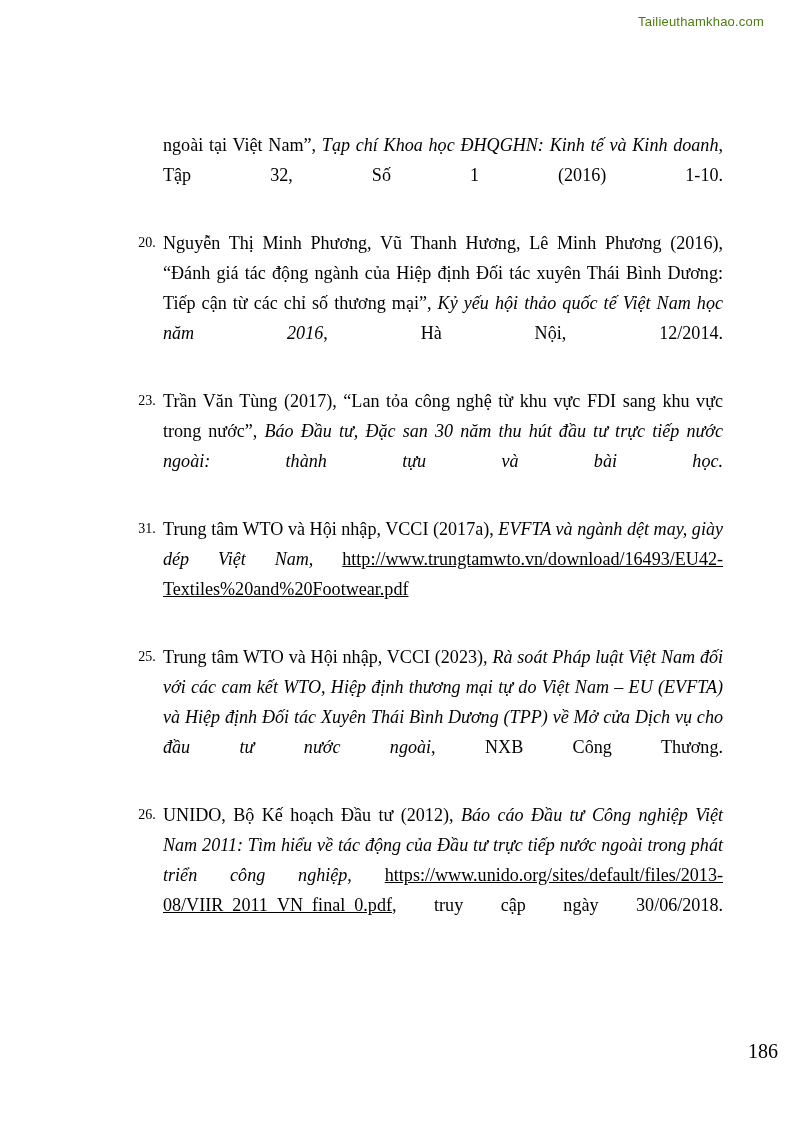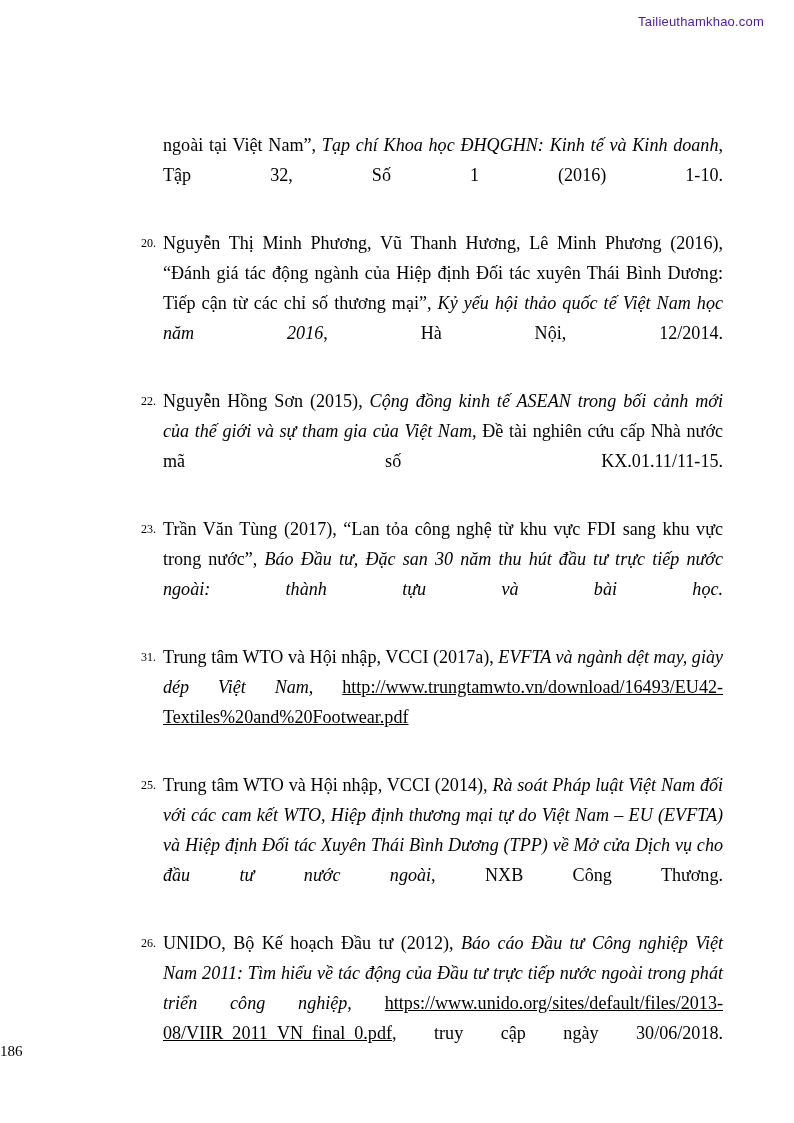--- a/index.html
+++ b/index.html
@@ -22,21 +22,21 @@
     background: #ffffff;
   }
 
   .watermark {
     position: absolute;
     top: 14px;
     right: 30px;
     font-family: "Liberation Sans", sans-serif;
     font-size: 13px;
     letter-spacing: 0.2px;
-    color: #4c1d95;
+    color: #4d7c0f;
     user-select: none;
   }
 
   .content {
     position: absolute;
     left: 129px;
     top: 122px;
     width: 594px;
   }
 
@@ -47,25 +47,25 @@
     font-size: 18.1px;
     line-height: 30px;
     text-align: justify;
     text-justify: inter-word;
     margin: 0 0 0 0;
     padding-left: 34px;
   }
 
   .ref .num {
     position: absolute;
-    left: 12px;
+    left: 4px;
     top: 0;
     width: 28px;
-    text-align: left;
-    font-size: 12px;
+    text-align: center;
+    font-size: 14px;
     line-height: 30px;
   }
 
   .ref .body {
     display: block;
     margin-top: 8px;
   }
 
   
   .ref .body::after {
@@ -82,56 +82,52 @@
     text-decoration: underline;
     color: #000000;
     cursor: pointer;
   }
 
   .pagenum {
     position: absolute;
     left: 0;
     right: 16px;
     top: 1040px;
-    text-align: left;
-    font-size: 15px;
+    text-align: right;
+    font-size: 20px;
     line-height: 22px;
   }
 </style>
 </head>
 <body>
 
 <div class="page">
 
   <div class="watermark">Tailieuthamkhao.com</div>
 
   <div class="content">
       <p class="ref">
         <span class="num"></span>
         <span class="body"><span>ngoài tại Việt Nam”, </span><i class="it">Tạp chí Khoa học ĐHQGHN: Kinh tế và Kinh doanh</i><span>, Tập 32, Số 1 (2016) 1-10.</span></span>
       </p>
       <p class="ref">
         <span class="num">20.</span>
         <span class="body"><span>Nguyễn Thị Minh Phương, Vũ Thanh Hương, Lê Minh Phương (2016), “Đánh giá tác động ngành của Hiệp định Đối tác xuyên Thái Bình Dương: Tiếp cận từ các chỉ số thương mại”, </span><i class="it">Kỷ yếu hội thảo quốc tế Việt Nam học năm 2016</i><span>, Hà Nội, 12/2014.</span></span>
       </p>
       <p class="ref">
-        <span class="num">22.</span>
-        <span class="body"><span>Nguyễn Hồng Sơn (2015), </span><i class="it">Cộng đồng kinh tế ASEAN trong bối cảnh mới của thế giới và sự tham gia của Việt Nam</i><span>, Đề tài nghiên cứu cấp Nhà nước mã số KX.01.11/11-15.</span></span>
-      </p>
-      <p class="ref">
         <span class="num">23.</span>
         <span class="body"><span>Trần Văn Tùng (2017), “Lan tỏa công nghệ từ khu vực FDI sang khu vực trong nước”, </span><i class="it">Báo Đầu tư, Đặc san 30 năm thu hút đầu tư trực tiếp nước ngoài: thành tựu và bài học.</i></span>
       </p>
       <p class="ref">
         <span class="num">31.</span>
         <span class="body"><span>Trung tâm WTO và Hội nhập, VCCI (2017a), </span><i class="it">EVFTA và ngành dệt may, giày dép Việt Nam,</i><span> </span><a class="link">http://www.trungtamwto.vn/download/16493/EU42-Textiles%20and%20Footwear.pdf</a></span>
       </p>
       <p class="ref">
         <span class="num">25.</span>
-        <span class="body"><span>Trung tâm WTO và Hội nhập, VCCI (2014), </span><i class="it">Rà soát Pháp luật Việt Nam đối với các cam kết WTO, Hiệp định thương mại tự do Việt Nam – EU (EVFTA) và Hiệp định Đối tác Xuyên Thái Bình Dương (TPP) về Mở cửa Dịch vụ cho đầu tư nước ngoài</i><span>, NXB Công Thương.</span></span>
+        <span class="body"><span>Trung tâm WTO và Hội nhập, VCCI (2023), </span><i class="it">Rà soát Pháp luật Việt Nam đối với các cam kết WTO, Hiệp định thương mại tự do Việt Nam – EU (EVFTA) và Hiệp định Đối tác Xuyên Thái Bình Dương (TPP) về Mở cửa Dịch vụ cho đầu tư nước ngoài</i><span>, NXB Công Thương.</span></span>
       </p>
       <p class="ref">
         <span class="num">26.</span>
         <span class="body"><span>UNIDO, Bộ Kế hoạch Đầu tư (2012), </span><i class="it">Báo cáo Đầu tư Công nghiệp Việt Nam 2011: Tìm hiểu về tác động của Đầu tư trực tiếp nước ngoài trong phát triển công nghiệp,</i><span> </span><a class="link">https://www.unido.org/sites/default/files/2013-08/VIIR_2011_VN_final_0.pdf</a><span>, truy cập ngày 30/06/2018.</span></span>
       </p>
     </div>
 
   <div class="pagenum">186</div>
 
 </div>

